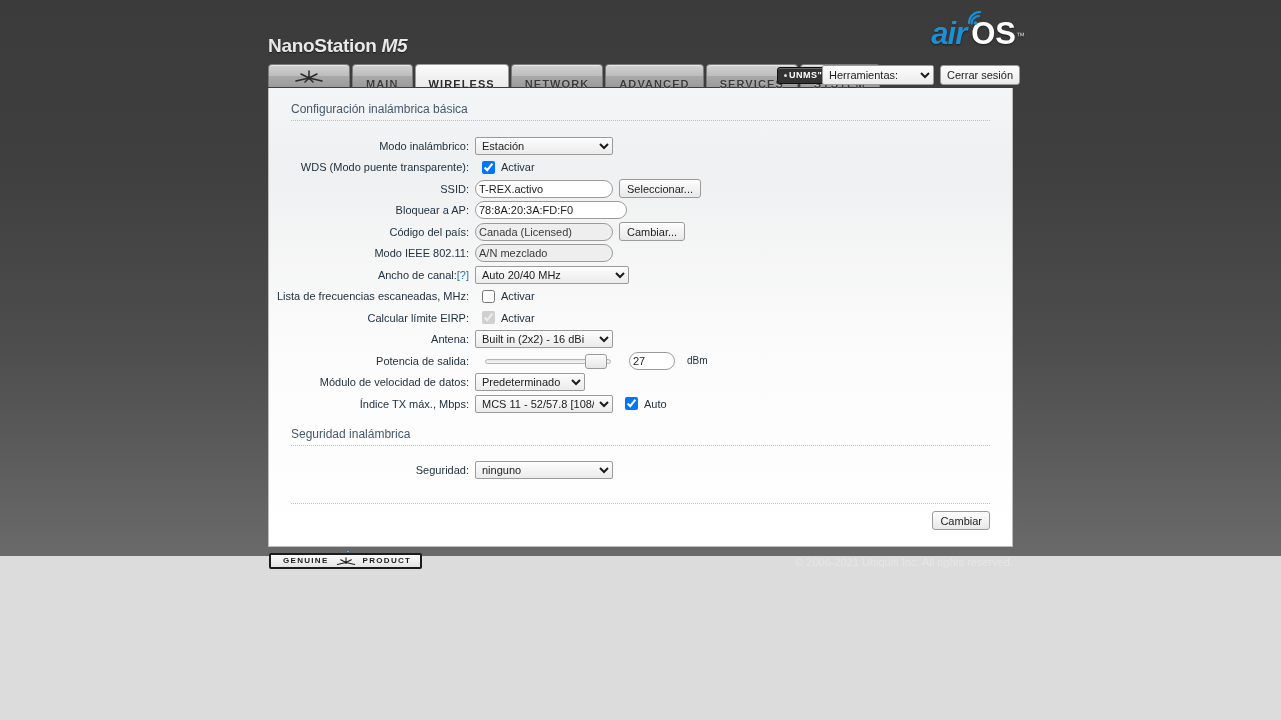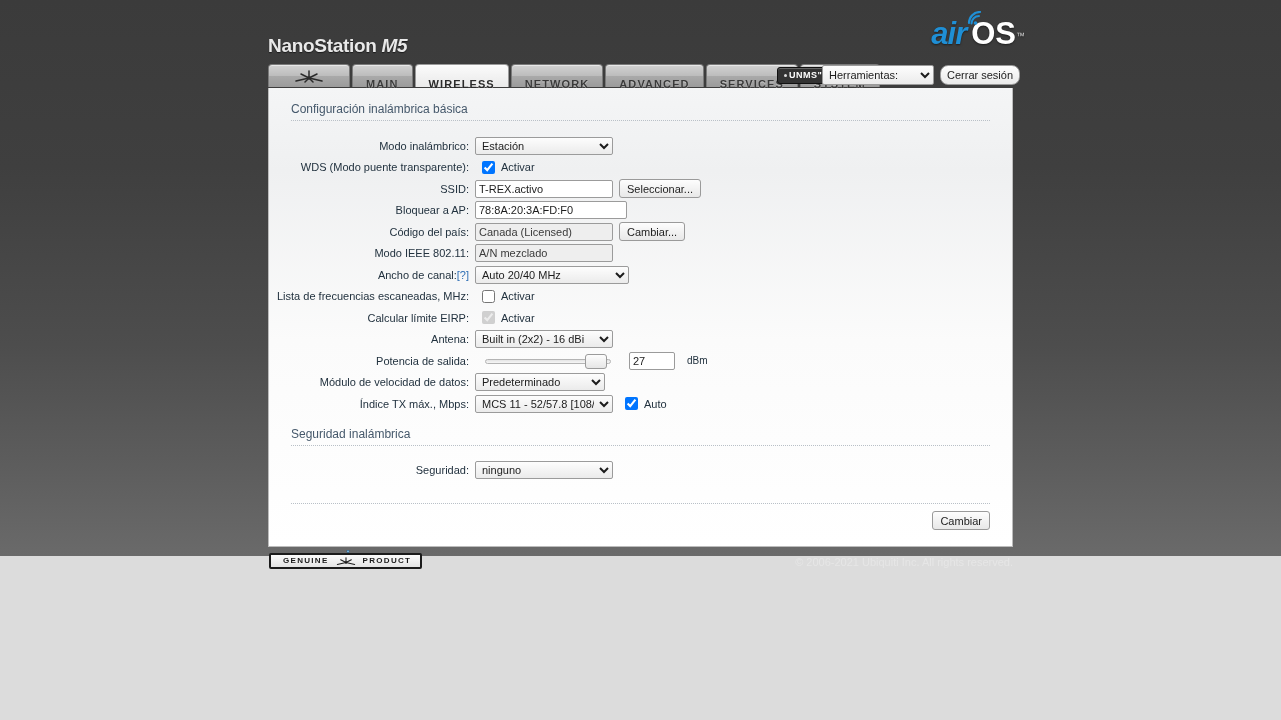--- a/index.html
+++ b/index.html
@@ -85,21 +85,21 @@
   }
   #tools-select {
     position:absolute; left:822px; top:65px;
     width:112px; height:20px;
   }
   #logout-btn {
     position:absolute; left:940px; top:65px;
     height:20px; line-height:18px; padding:0 6px;
     font-size:11px; color:#222;
     background:linear-gradient(180deg,#fdfdfd,#eaeaea);
-    border:1px solid #9a9a9a; border-radius:8px;
+    border:1px solid #9a9a9a; border-radius:3px;
     cursor:pointer; white-space:nowrap;
   }
   
   #panel {
     position:absolute; left:268px; top:88px; width:745px; height:459px;
     background:linear-gradient(180deg,#f4f5f6 0%,#eff0f1 18%,#fbfbfb 55%,#ffffff 100%);
     border:1px solid #bcbcbc; border-top:none;
   }
   .section-title {
     margin:14px 22px 0 22px; padding-bottom:4px;
@@ -121,21 +121,21 @@
   select.ui {
     height:18px; font-size:11px; font-family:"Liberation Sans",sans-serif;
     color:#1c1c1c;
     background:linear-gradient(180deg,#fdfdfd,#ebebeb);
     border:1px solid #9b9b9b; border-radius:2px;
     padding:0 2px;
   }
   input.ui {
     height:18px; font-size:11px; font-family:"Liberation Sans",sans-serif;
     color:#1c1c1c; background:#fff;
-    border:1px solid #9b9b9b; border-radius:2px;
+    border:1px solid #9b9b9b; border-radius:9px;
     padding:0 3px;
   }
   input.ui[readonly] { background:#eeeeee; color:#3a3a3a; }
   button.ui {
     height:19px; font-size:11px; font-family:"Liberation Sans",sans-serif;
     color:#222; padding:0 7px;
     background:linear-gradient(180deg,#fdfdfd,#e8e8e8);
     border:1px solid #9a9a9a; border-radius:3px; cursor:pointer;
   }
   .chk { width:13px; height:13px; margin:0 6px 0 7px; cursor:pointer; }
@@ -325,21 +325,21 @@
           <div class="knob"></div>
         </div>
         <input type="text" class="ui" style="width: 46px; margin-left: 18px;" value="27">
         <span class="unit">dBm</span>
       </div>
     </div>
 
     <div class="row">
       <div class="lab">Módulo de velocidad de datos:</div>
       <div class="ctrl">
-        <select class="ui" style="width:130px">
+        <select class="ui" style="width:110px">
           <option>Predeterminado</option>
         </select>
       </div>
     </div>
 
     <div class="row">
       <div class="lab">Índice TX máx., Mbps:</div>
       <div class="ctrl">
         <select class="ui" style="width:138px">
           <option>MCS 11 - 52/57.8 [108/12</option>

